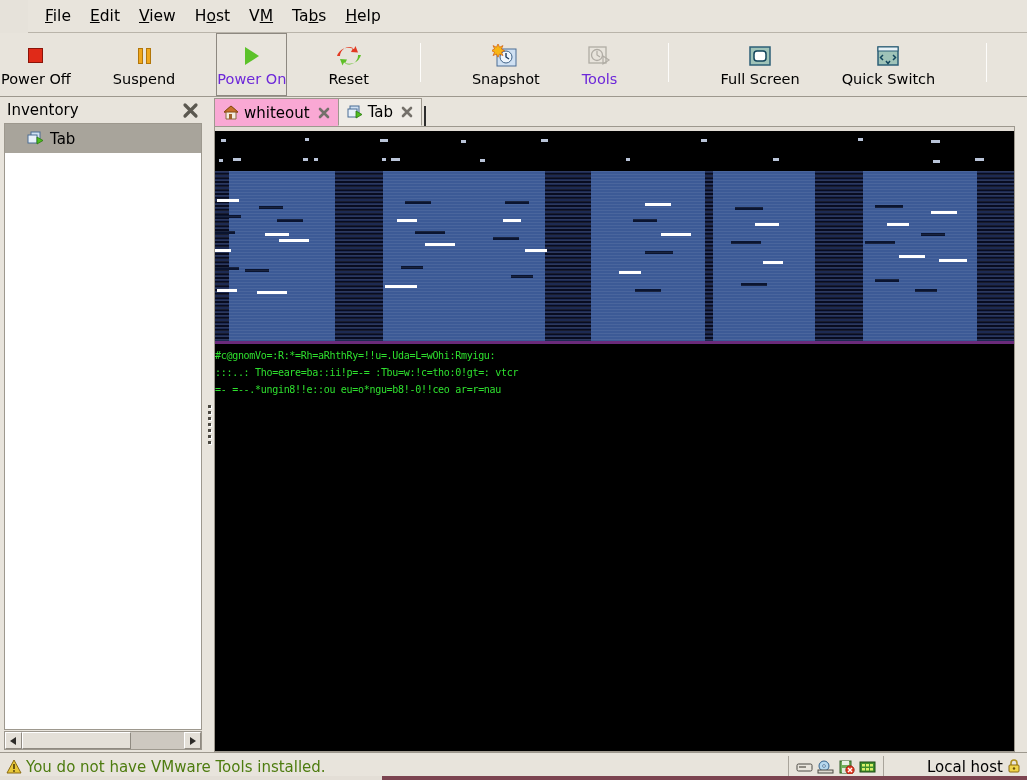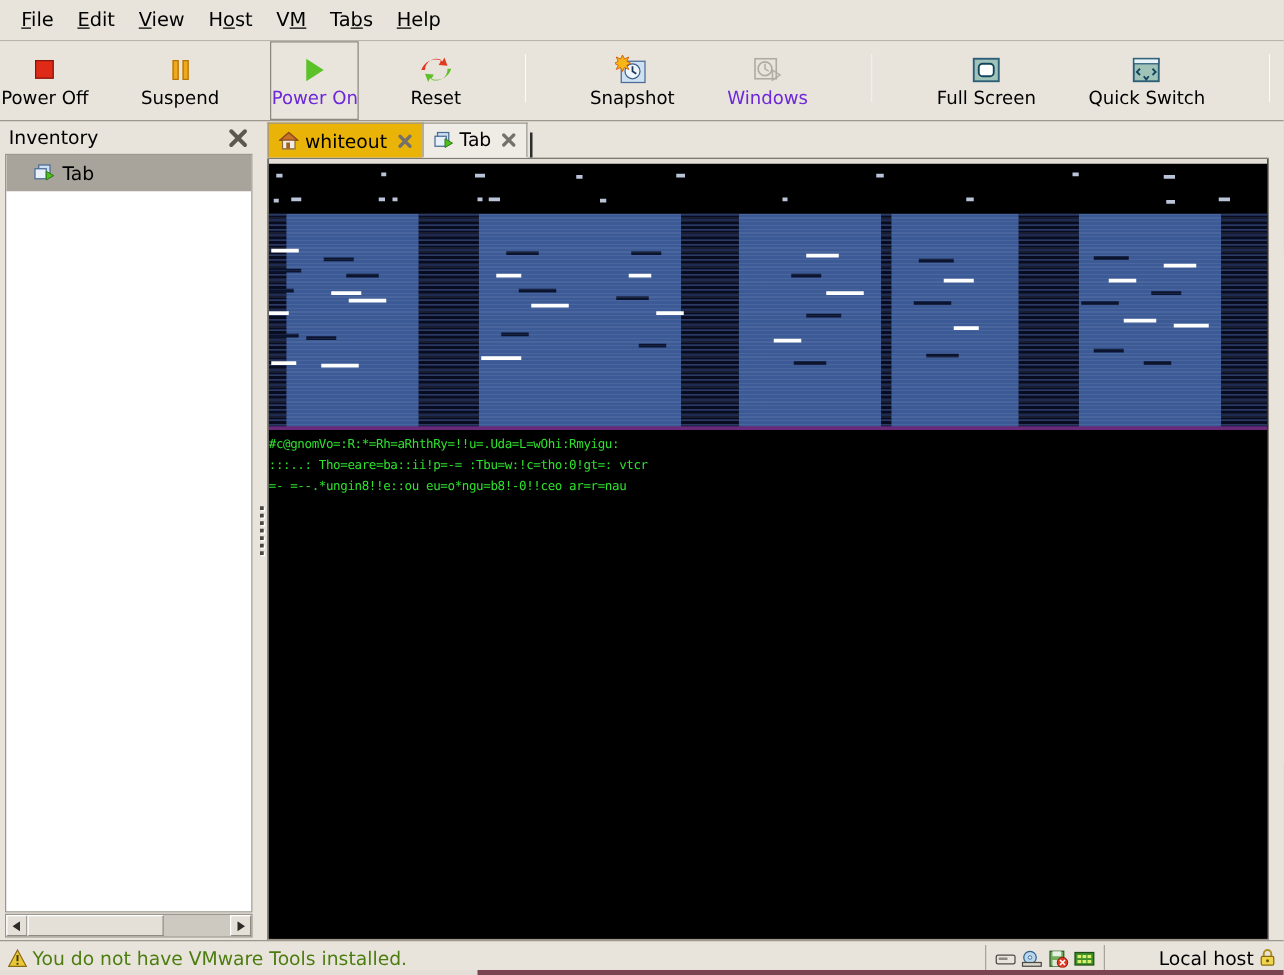--- a/index.html
+++ b/index.html
@@ -18,20 +18,21 @@
     display: flex; flex-direction: column;
   }
 
   
   .menubar {
     height: 33px; flex: 0 0 33px;
     background: #e8e4dc;
     display: flex; align-items: center;
     padding-left: 8px;
     border-bottom: 1px solid #b9b4aa;
+    margin-left: 28px;
   }
   .menu-item {
     font-size: 15.5px; color: #000;
     padding: 3px 10px 3px 9px;
     cursor: default; white-space: nowrap;
   }
   .mn { text-decoration: underline; }
 
   
   .toolbar {
@@ -152,21 +153,21 @@
     height: 30px; flex: 0 0 30px;
     display: flex; align-items: flex-end;
     border-bottom: 1px solid #9d988e;
     background: #e8e4dc;
   }
   .vtab {
     height: 28px; display: flex; align-items: center;
     gap: 5px; padding: 0 7px 0 8px;
     font-size: 15px; color: #000;
     border: 1px solid #9d988e; border-bottom: none;
-    background: #eab308; cursor: default;
+    background: #f9a8d4; cursor: default;
     margin-right: -1px;
   }
   .vtab.active { background: #efece6; border-bottom: 1px solid #efece6; }
   .vtab-ico { width: 16px; height: 15px; flex: 0 0 16px; }
   .vtab-close { width: 14px; height: 14px; margin-left: 2px; }
   .tab-caret { width: 2px; height: 20px; background: #2d2d2d; margin-left: 3px; }
 
   .console-frame {
     flex: 1; min-height: 0;
     border: 1px solid #9d988e;
@@ -333,21 +334,21 @@
 
     <div class="tb-btn disabled">
       <span class="tb-ico">
         <svg width="27" height="25" viewBox="0 0 27 25">
           <rect x="3" y="4" width="17" height="16" fill="none" stroke="#b0aca4" stroke-width="1.3"></rect>
           <circle cx="11" cy="12" r="5.5" fill="none" stroke="#b0aca4" stroke-width="1.3"></circle>
           <path d="M11 8 v4 l3 2" stroke="#b0aca4" fill="none" stroke-width="1.2"></path>
           <path d="M17 13 l6 4 -6 4 z" fill="none" stroke="#b0aca4" stroke-width="1.2"></path>
         </svg>
       </span>
-      <span class="tb-label">Windows</span>
+      <span class="tb-label">Tools</span>
     </div>
 
     <div class="tb-sep"></div>
 
     <div class="tb-btn">
       <span class="tb-ico">
         <svg width="24" height="22" viewBox="0 0 24 22">
           <rect x="2" y="2" width="20" height="18" fill="#9fc3b8" stroke="#2c5f77" stroke-width="1.5"></rect>
           <rect x="6" y="6" width="12" height="10" rx="3" fill="#fff" stroke="#13455c" stroke-width="1.5"></rect>
         </svg>

